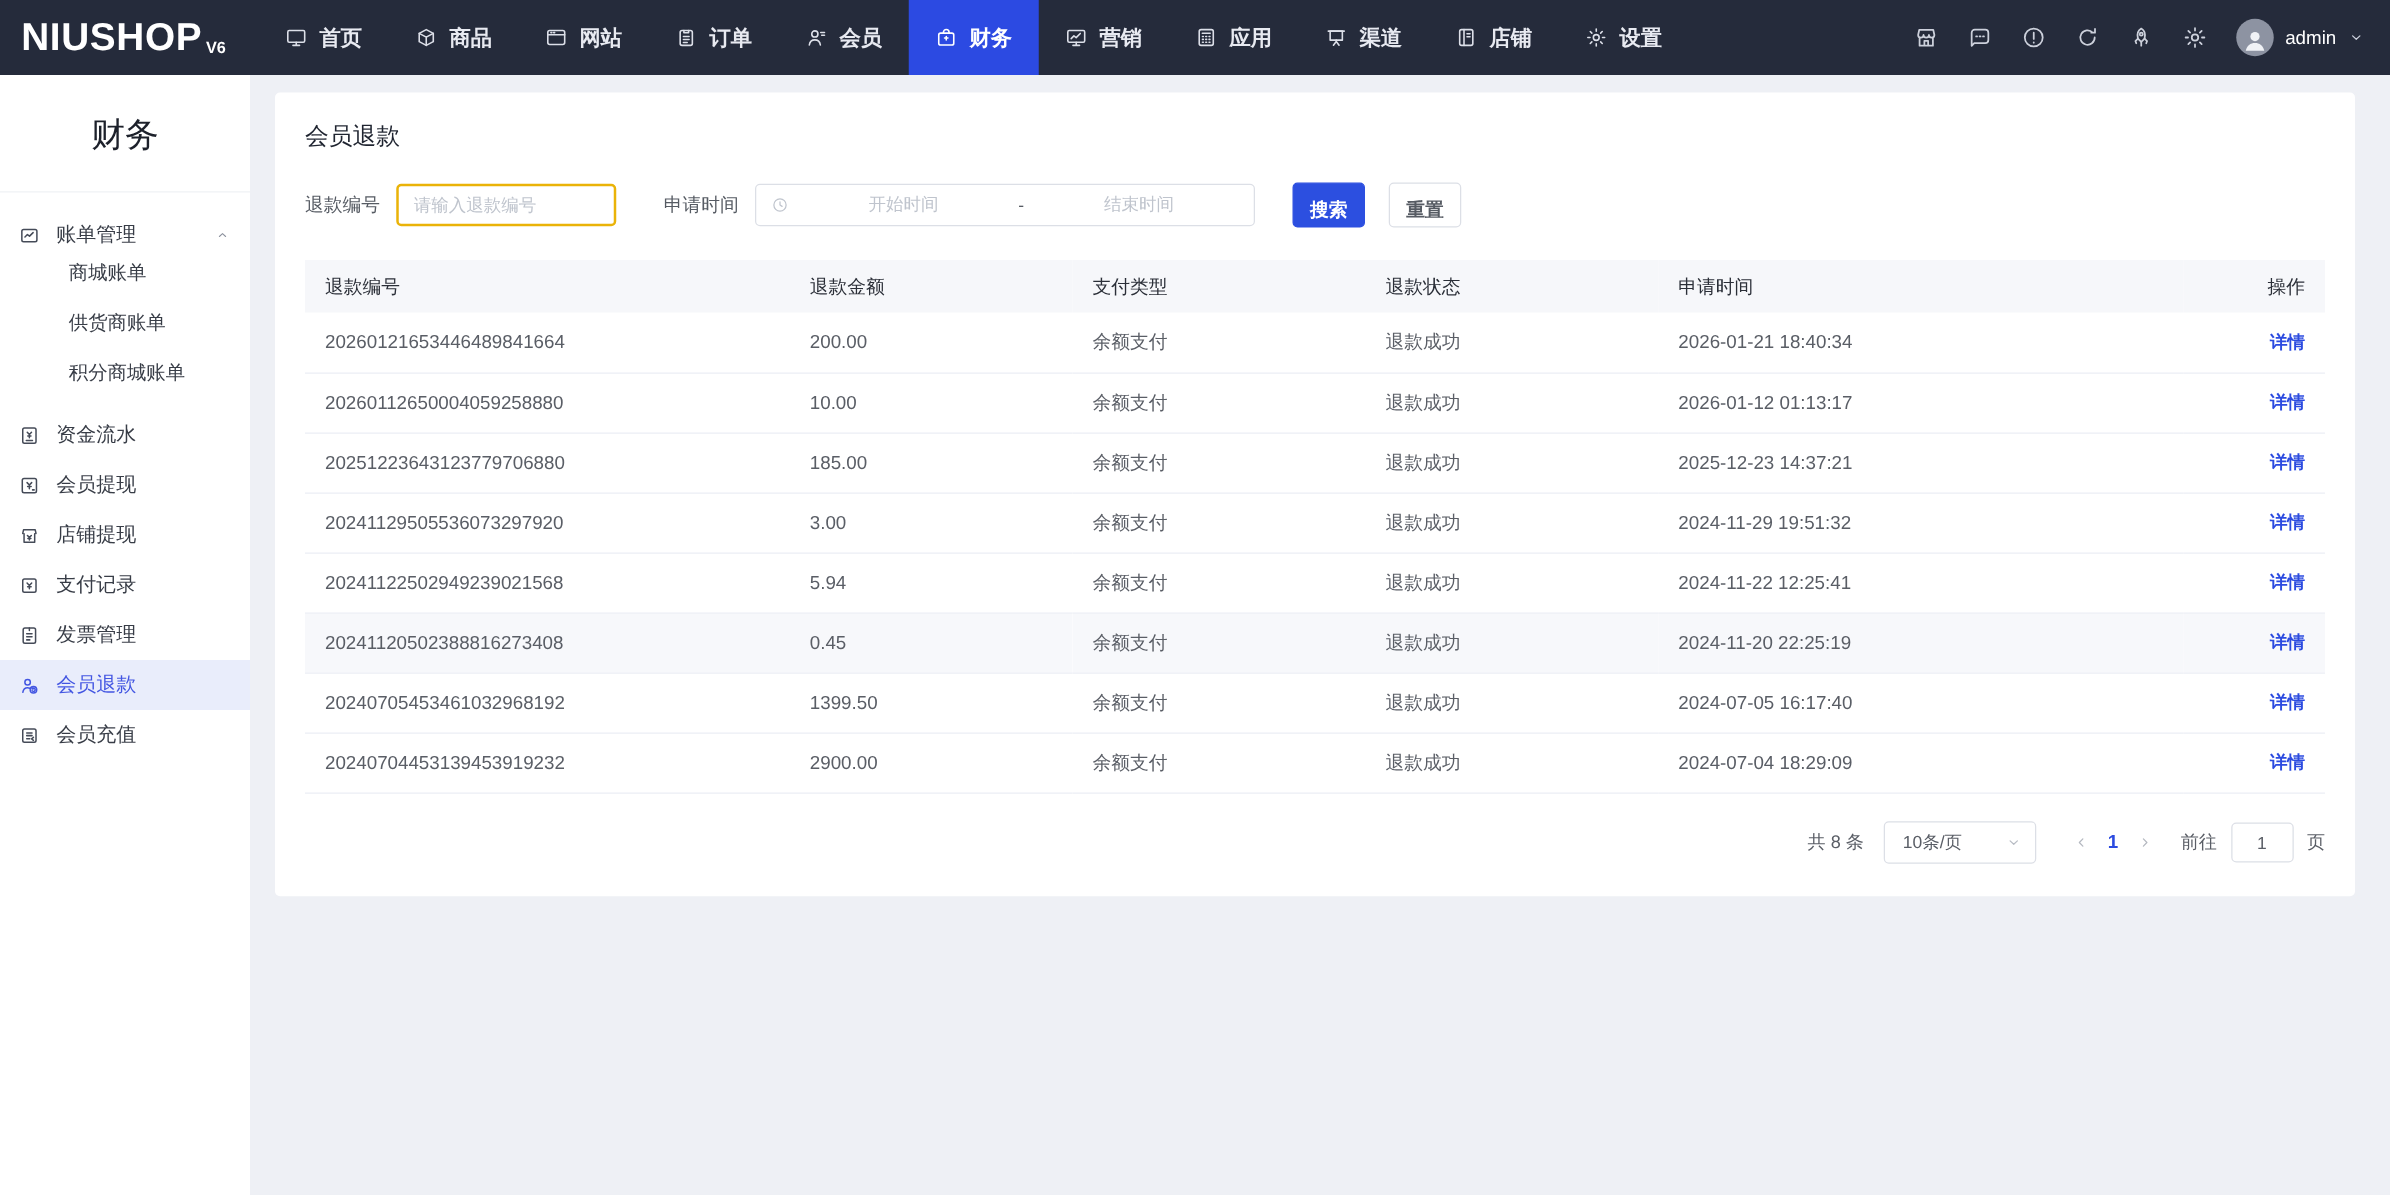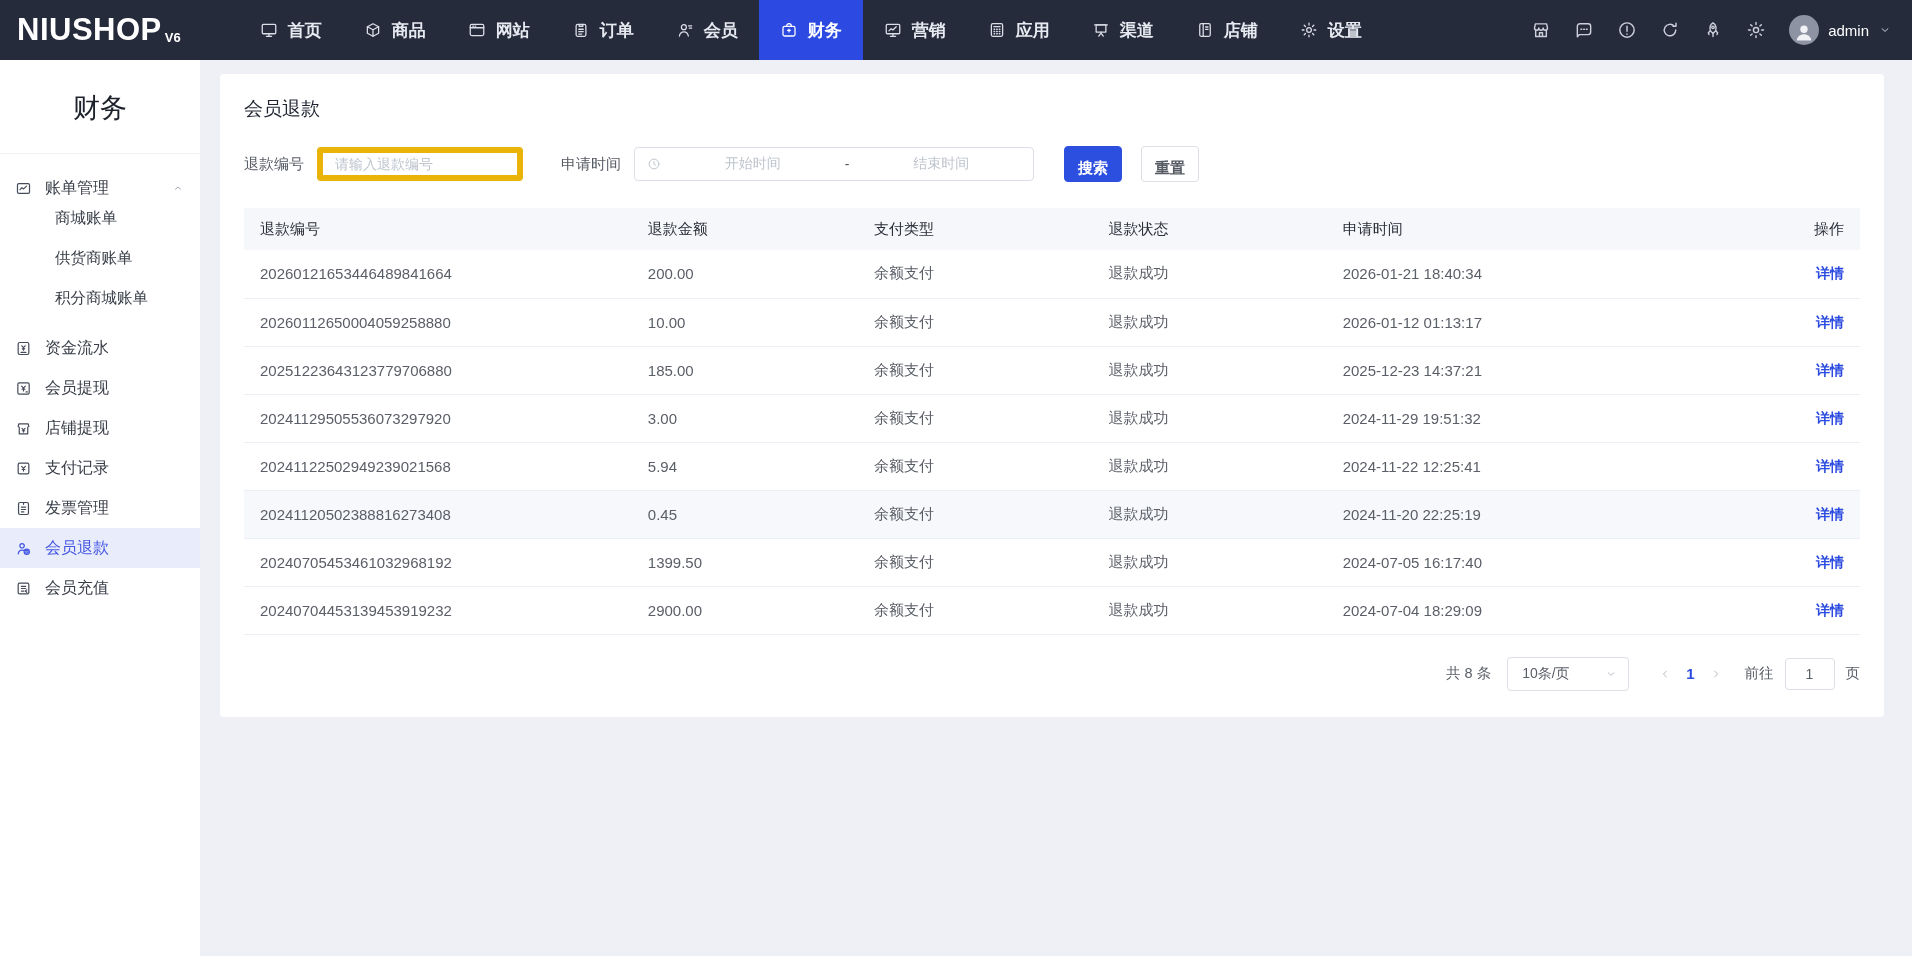--- a/index.html
+++ b/index.html
@@ -8,21 +8,21 @@
 
   .ic { display:inline-flex; align-items:center; justify-content:center; flex:none; }
   .ic svg { width:100%; height:100%; }
   .ic18 { width:18px; height:18px; }
   .ic20 { width:20px; height:20px; }
   .ic17 { width:17px; height:17px; }
   .ic14 { width:14px; height:14px; }
   .ic12 { width:12px; height:12px; }
 
   
-  .topbar { height:60px; background:#252b3b; display:flex; align-items:stretch;gap:32px; }
+  .topbar { height:60px; background:#252b3b; display:flex; align-items:stretch; }
   .logo { display:flex; align-items:center; padding:0 26px 0 17px; cursor:pointer; }
   .logo-text { color:#fff; font-size:31px; font-weight:bold; letter-spacing:.5px; }
   .logo-v { color:#fff; font-size:13px; font-weight:bold; margin-left:3px; margin-top:14px; }
   .topnav { display:flex; align-items:stretch; }
   .nav-item { display:flex; align-items:center; gap:10px; padding:0 21px; font-size:17px; font-weight:600;
               color:#e8eaf1; cursor:pointer; white-space:nowrap; }
   .nav-item .ic { color:#dcdfe8; }
   .nav-item.active { background:#2c4ae2; color:#fff; }
   .nav-item.active .ic { color:#fff; }
   .topbar-right { margin-left:auto; display:flex; align-items:center; gap:23px; padding-right:20px; color:#ccd0db; }
@@ -51,21 +51,21 @@
   .m-sub { height:40px; display:flex; align-items:flex-start; padding-left:55px; font-size:15.5px;
            color:#383d47; cursor:pointer; }
 
   
   .main { flex:1; padding:14px 28px 0 20px; }
   .card { background:#fff; border-radius:4px; padding:22px 24px 26px; min-height:610px; }
   .page-title { font-size:19px; color:#1f2430; font-weight:500; }
 
   .filters { display:flex; align-items:center; margin-top:24px; }
   .f-label { font-size:15px; color:#565b63; margin-right:13px; white-space:nowrap; }
-  .f-input { width:206px; height:34px; border:6px solid #eab308; border-radius:4px; padding:0 12px;
+  .f-input { width:176px; height:34px; border:2px solid #eab308; border-radius:4px; padding:0 12px;
              font-size:14px; color:#333; outline:none; margin-right:38px;
              font-family:"Liberation Sans","DejaVu Sans",sans-serif; }
   .f-input::placeholder { color:#bfc4cd; }
   .date-box { width:400px; height:34px; border:1px solid #dcdfe6; border-radius:4px; display:flex;
               align-items:center; margin-right:30px; cursor:text; }
   .date-box .clock { color:#bfc4cd; margin-left:12px; }
   .dph { flex:1; text-align:center; color:#bfc4cd; font-size:14px; }
   .dash { color:#565b63; font-size:14px; }
   .btn { height:36px; min-width:56px; border-radius:4px; font-size:15px; font-weight:bold; cursor:pointer;
          font-family:"Liberation Sans","DejaVu Sans",sans-serif; padding:12px 13px; }

